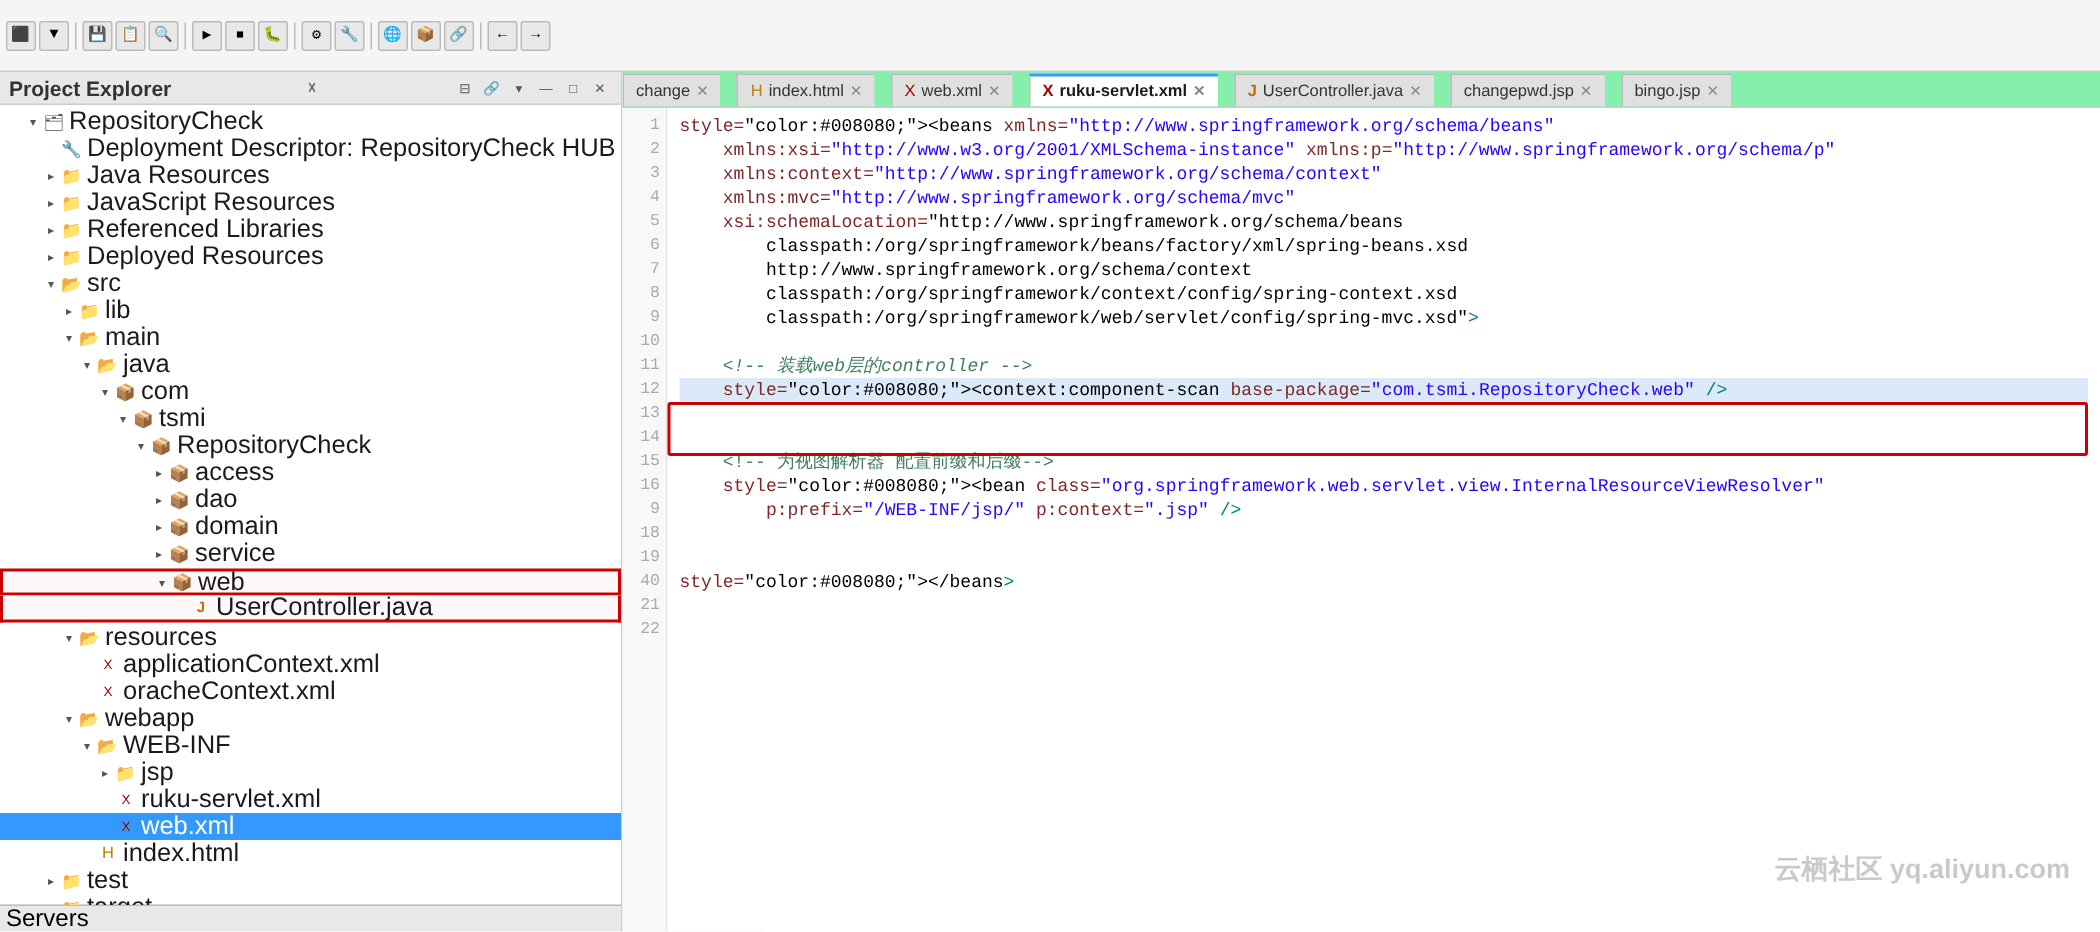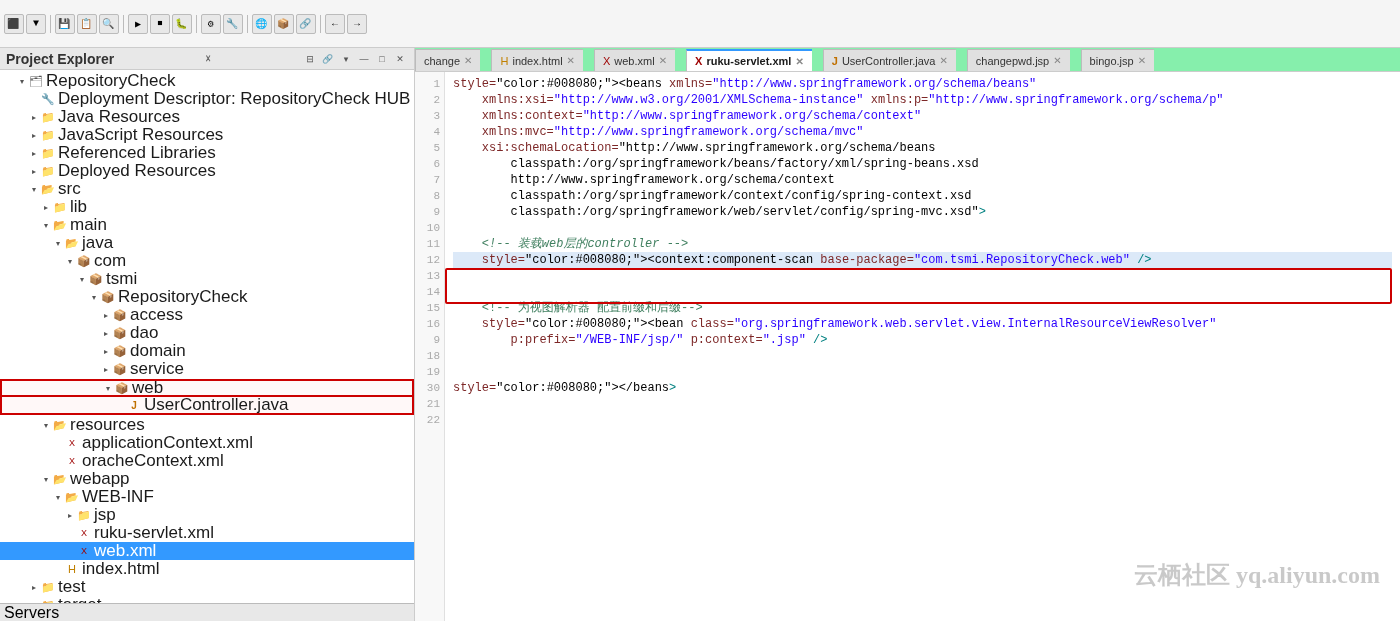--- a/index.html
+++ b/index.html
@@ -193,23 +193,23 @@
     
     ::-webkit-scrollbar { width: 8px; height: 8px; }
     ::-webkit-scrollbar-track { background: #f0f0f0; }
     ::-webkit-scrollbar-thumb { background: #bbb; border-radius: 4px; }
 
     
     .watermark {
       position: fixed;
       bottom: 30px;
       right: 20px;
-      font-size: 24px;
+      font-size: 18px;
       color: rgba(100,100,100,0.35);
-      font-family: Liberation Serif, serif;
+      font-family: Liberation Sans, sans-serif;
       pointer-events: none;
       z-index: 100;
       font-weight: bold;
     }
 
     .left-bottom {
       border-top: 1px solid #bbb;
       height: 18px;
       background: #e8e8e8;
       display: flex;
@@ -512,21 +512,21 @@
           <div style="height: 16px; line-height: 16px;">10</div>
           <div style="height: 16px; line-height: 16px;">11</div>
           <div style="height: 16px; line-height: 16px;">12</div>
           <div style="height: 16px; line-height: 16px;">13</div>
           <div style="height: 16px; line-height: 16px;">14</div>
           <div style="height: 16px; line-height: 16px;">15</div>
           <div style="height: 16px; line-height: 16px;">16</div>
           <div style="height: 16px; line-height: 16px;">9</div>
           <div style="height: 16px; line-height: 16px;">18</div>
           <div style="height: 16px; line-height: 16px;">19</div>
-          <div style="height: 16px; line-height: 16px;">30</div>
+          <div style="height: 16px; line-height: 16px;">40</div>
           <div style="height: 16px; line-height: 16px;">21</div>
           <div style="height: 16px; line-height: 16px;">22</div>
         </div>
       <div class="code-content" id="codeContent">
           <div class="code-line"><span <span="" style="color:#7d2727;">style=</span>"color:#008080;"&gt;&lt;beans <span style="color:#7d2727;margin-top:36px;">xmlns=</span><span style="color:#2a00ff;">"http://www.springframework.org/schema/beans"</span></div>
           <div class="code-line">    <span style="color:#7d2727;">xmlns:xsi=</span><span style="color:#2a00ff;">"http://www.w3.org/2001/XMLSchema-instance"</span> <span style="color:#7d2727;">xmlns:p=</span><span style="color:#2a00ff;">"http://www.springframework.org/schema/p"</span></div>
           <div class="code-line">    <span style="color:#7d2727;">xmlns:context=</span><span style="color:#2a00ff;">"http://www.springframework.org/schema/context"</span></div>
           <div class="code-line">    <span style="color:#7d2727;">xmlns:mvc=</span><span style="color:#2a00ff;">"http://www.springframework.org/schema/mvc"</span></div>
           <div class="code-line">    <span style="color:#7d2727;">xsi:schemaLocation=</span>"http://www.springframework.org/schema/beans</div>
           <div class="code-line">        classpath:/org/springframework/beans/factory/xml/spring-beans.xsd</div>

